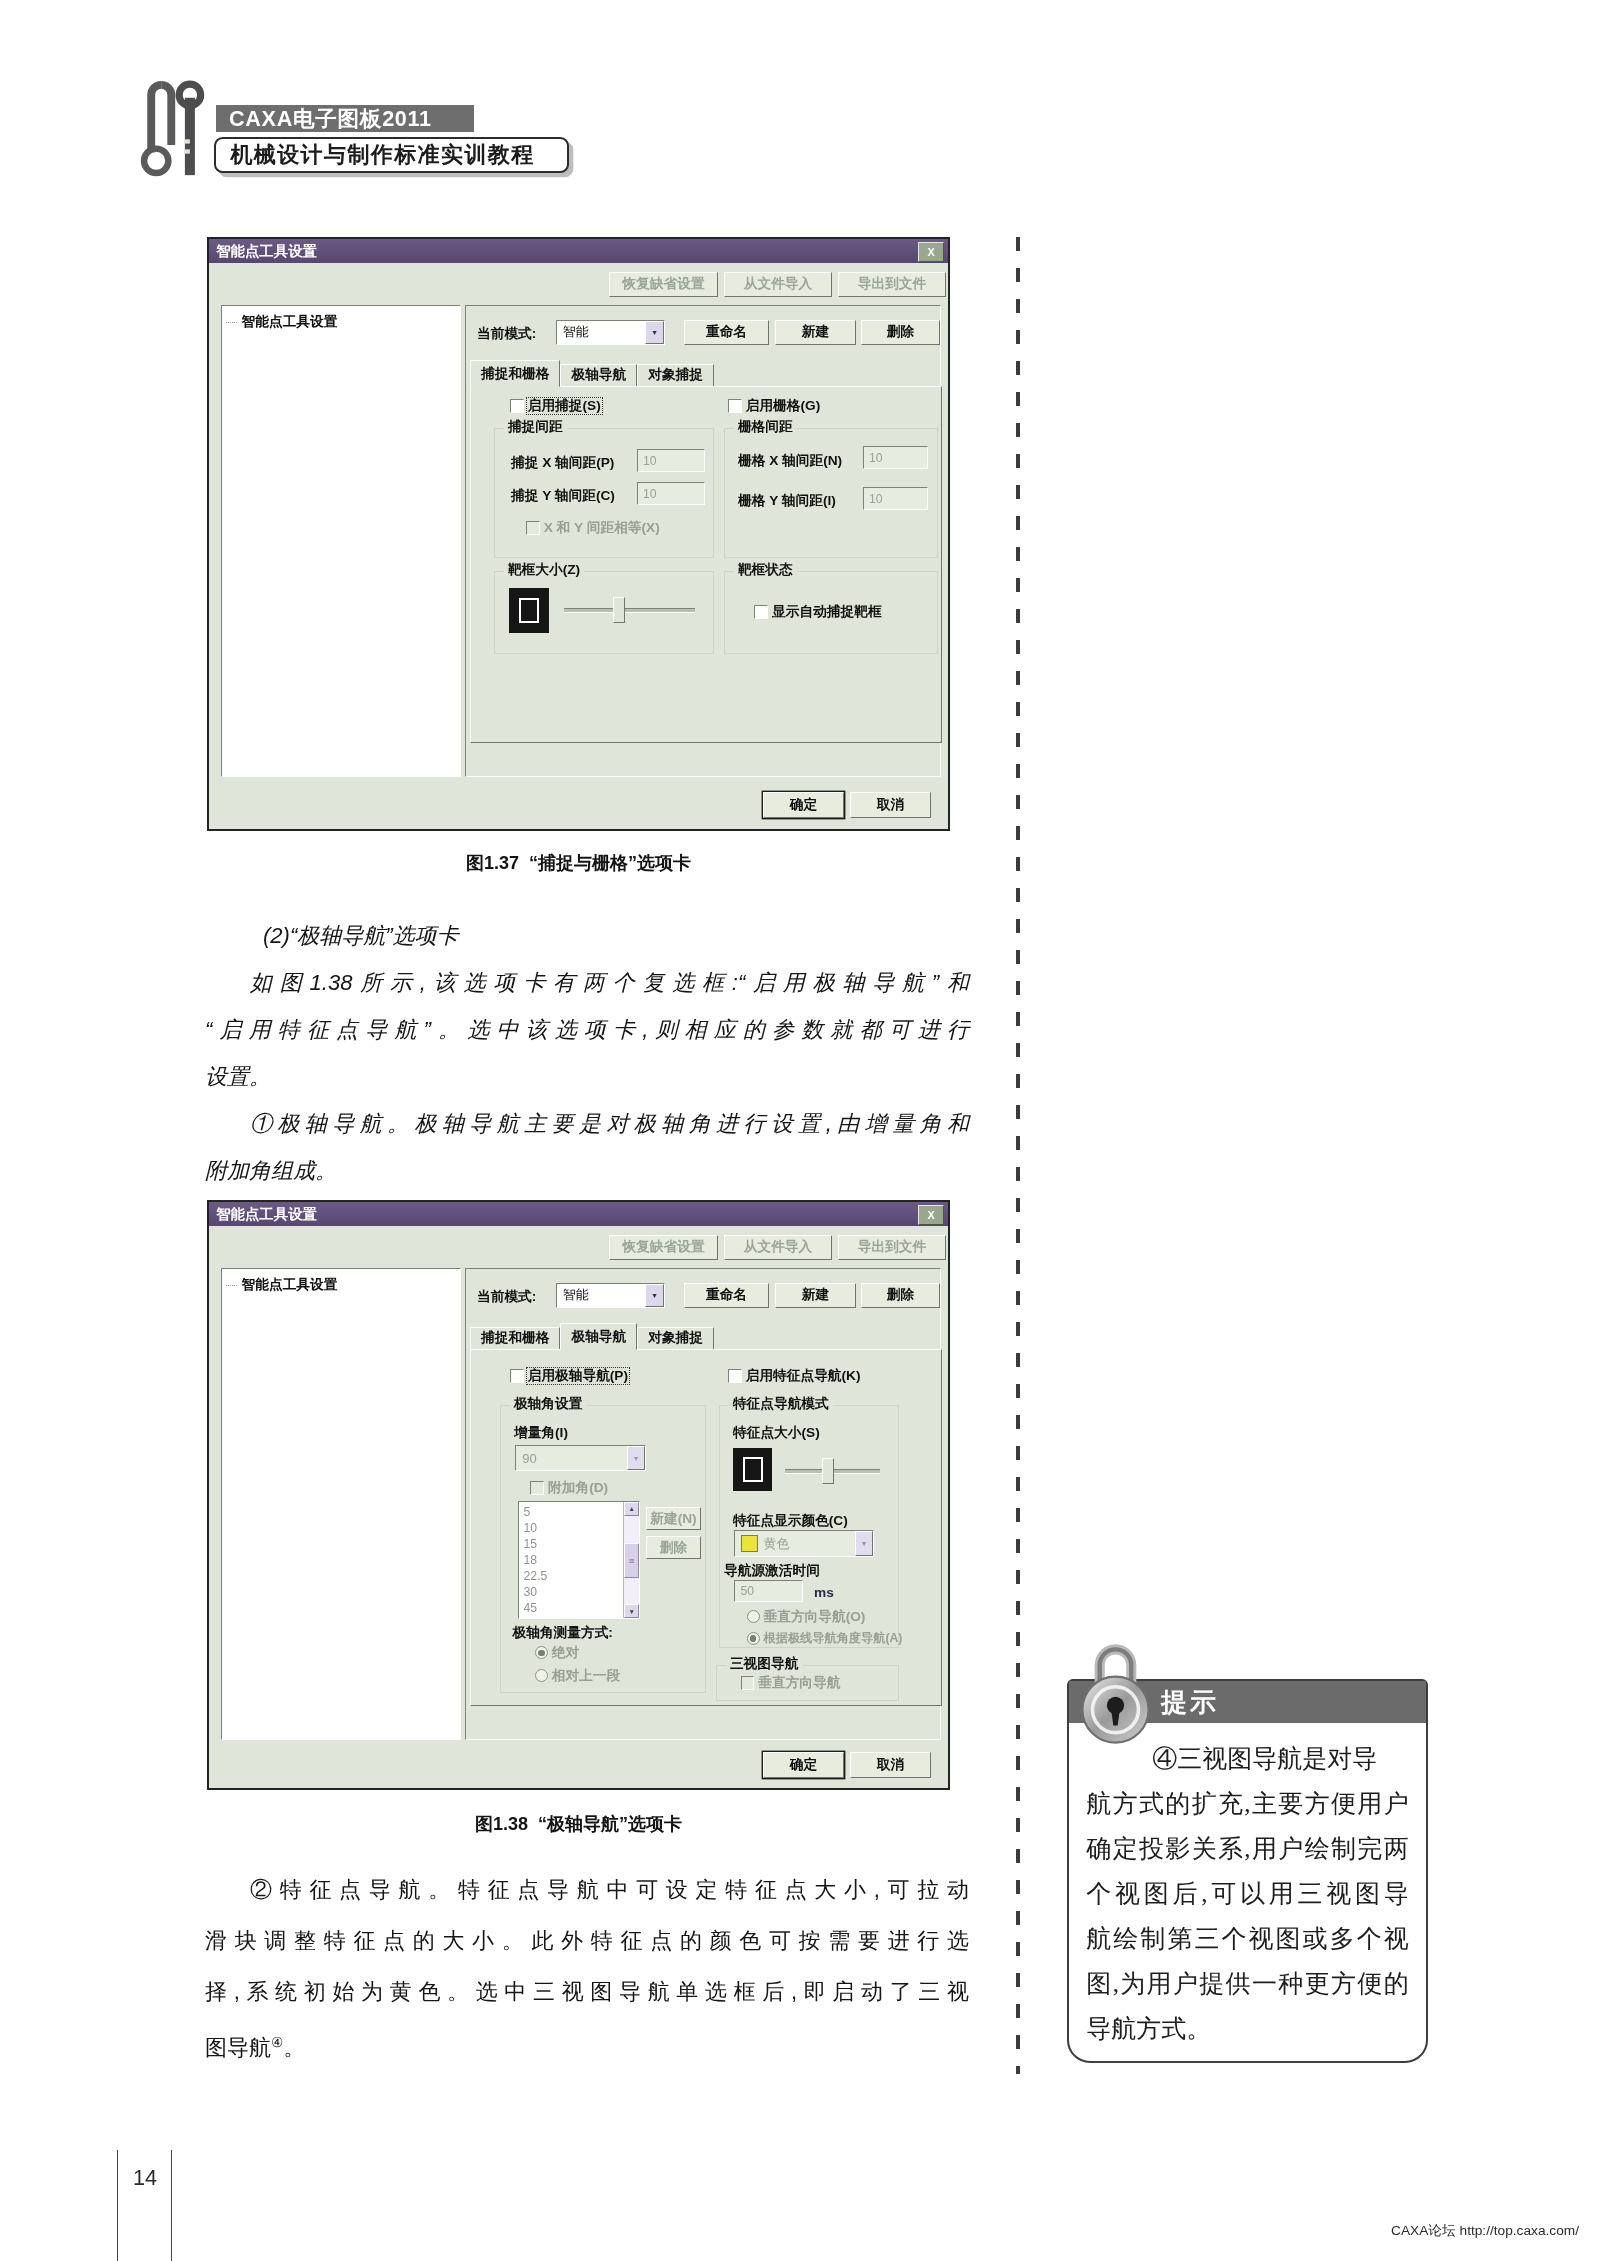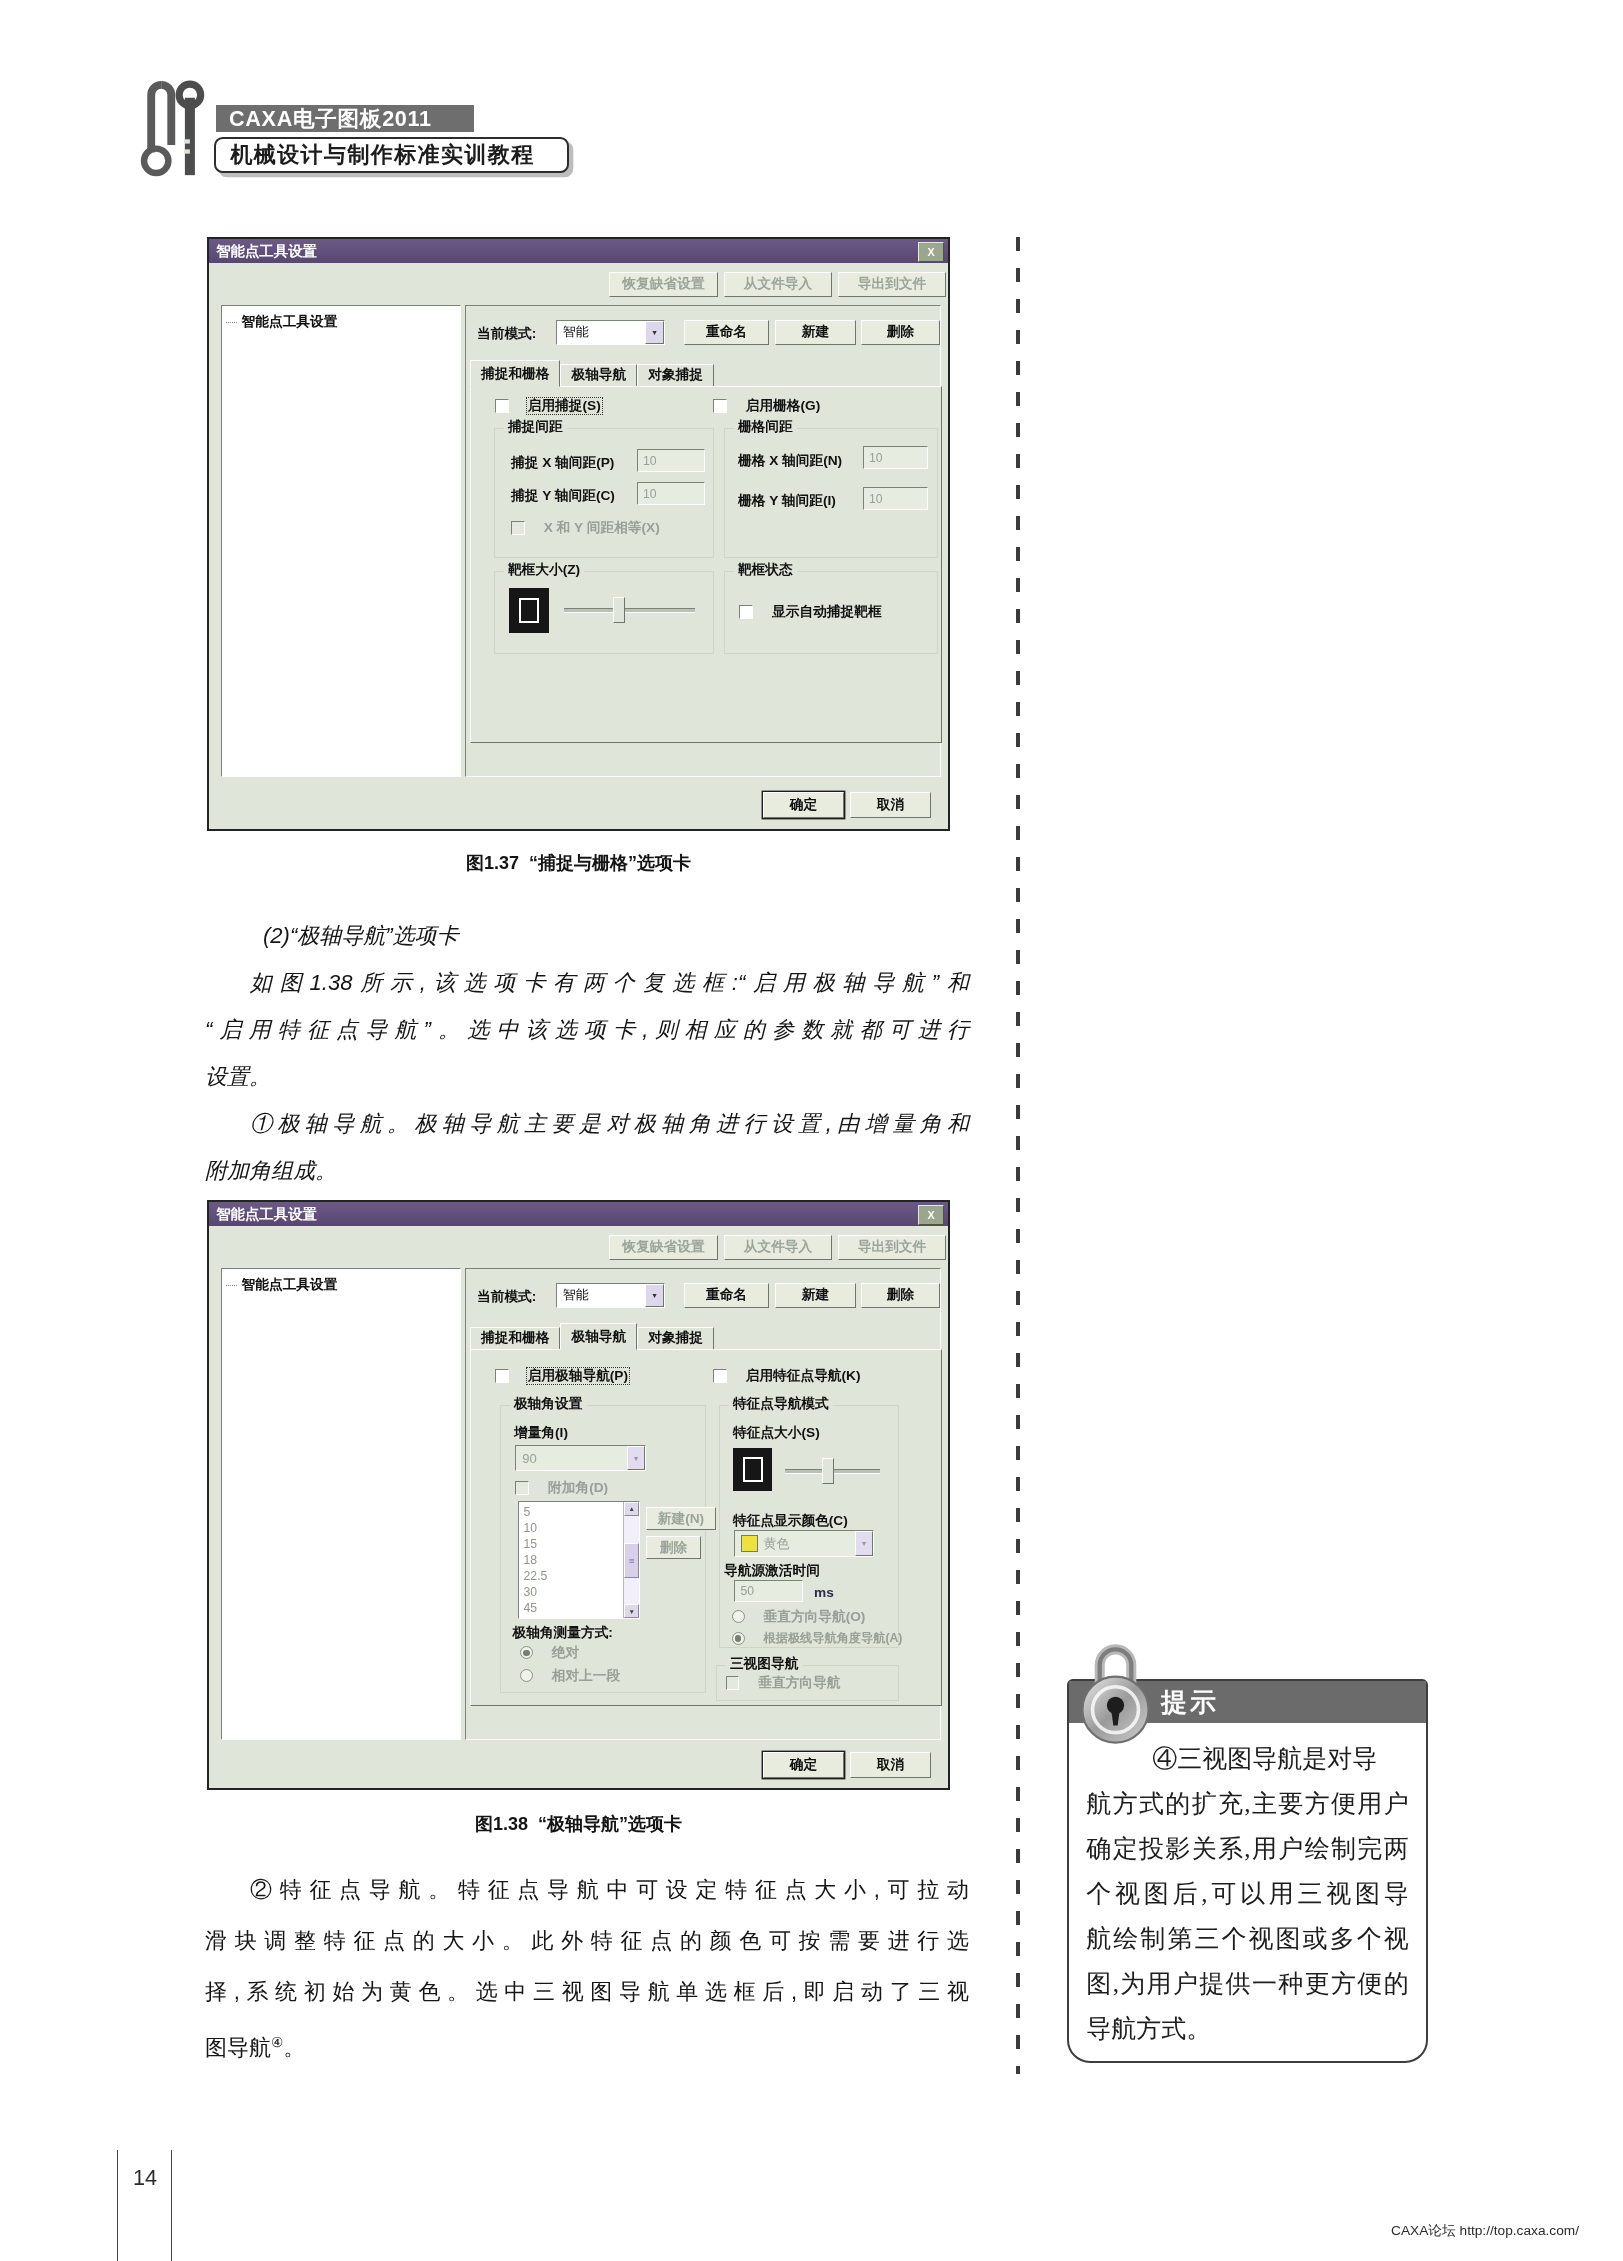--- a/index.html
+++ b/index.html
@@ -34,21 +34,21 @@
   .lbl.dis{color:#98a096;}
   .field{background:#e6ecdf;color:#9aa098;font-size:12.2px;display:flex;align-items:center;padding:0 5px;}
   .white{background:#fff;color:#111;}
   .tree{background:#fff;}
   .tree-item{display:flex;align-items:center;gap:4.3px;padding:7.2px 4.3px;font-size:13.7px;font-weight:600;}
   .tree-tick{width:11.5px;border-top:1.4px dotted #8a8a8a;}
   .grp{border:1.4px groove #cdd5c5;box-sizing:border-box;}
   .grp-lbl{position:absolute;top:-8.6px;left:8.6px;background:#dfe5d8;padding:0 4.3px;}
   .cb{width:13.7px;height:13.7px;background:#fff;border:1.4px solid;border-color:#7b8276 #fff #fff #7b8276;box-sizing:border-box;}
   .cb.dis{background:#e3e9dc;}
-  .cbrow{display:flex;align-items:center;gap:19px;}
+  .cbrow{display:flex;align-items:center;gap:4px;margin-left:15px;}
   .dotted{outline:0.7px dotted #333;outline-offset:1.4px;}
   .radio{width:13px;height:13px;border-radius:50%;background:#eef2e8;
          border:1.4px solid #8b9286;box-sizing:border-box;position:relative;flex:none;}
   .radio.sel::after{content:"";position:absolute;inset:2.2px;border-radius:50%;background:#777e73;}
   .combo{display:flex;align-items:stretch;}
   .combo .val{flex:1;display:flex;align-items:center;padding:0 5.8px;font-size:13px;}
   .combo .arrow{width:18.7px;background:#ddd7ec;border:1.4px solid;border-color:#fff #6e766a #6e766a #fff;
                 display:flex;align-items:center;justify-content:center;font-size:7.2px;color:#333;box-sizing:border-box;}
   .track{height:2.9px;border-top:1.4px solid #7b8276;border-bottom:1.4px solid #fff;background:#b9c1b2;}
   .thumb{background:#dfe5d8;border:1.4px solid;border-color:#fff #6e766a #6e766a #fff;box-sizing:border-box;}
@@ -331,21 +331,21 @@
           <div>22.5</div>
           <div>30</div>
           <div>45</div>
         </div>
         <div class="sb">
           <div class="sbbtn">▲</div>
           <div class="sbthumb">≡</div>
           <div class="sbbtn">▼</div>
         </div>
       </div>
-      <div class="abs btn bevel-out dis" style="left:145px;top:101px;width:70px;height:23px;">
+      <div class="abs btn bevel-out dis" style="left:145px;top:101px;width:55px;height:23px;">
           <span>新建(N)</span>
         </div>
       <div class="abs btn bevel-out dis" style="left:145px;top:130px;width:55px;height:23px;">
           <span>删除</span>
         </div>
       <span class="abs lbl" style="left:11.5px;top:220px;">极轴角测量方式:</span>
       <div class="abs cbrow" style="left:18.7px;top:240px;">
         <span class="radio sel"></span>
         <span class="lbl dis">绝对</span>
       </div>

